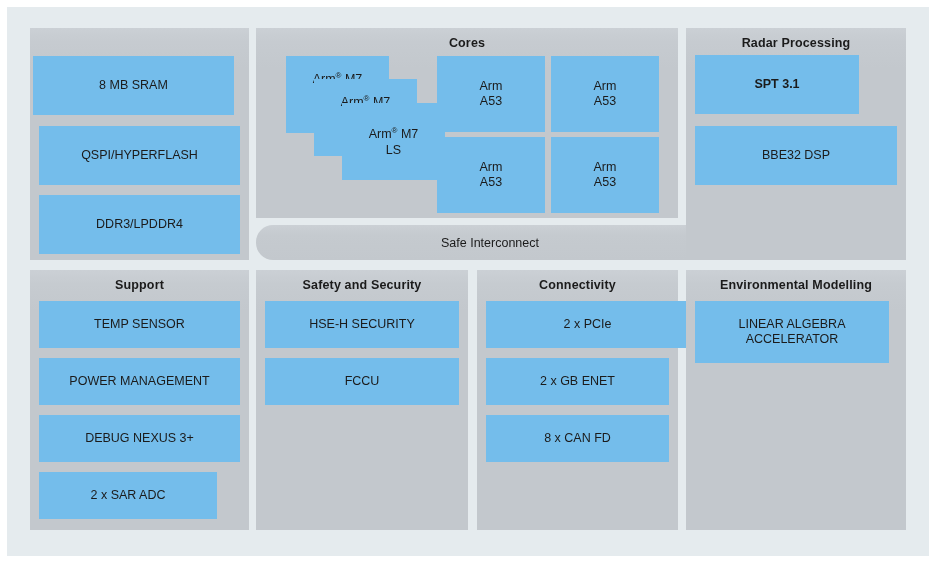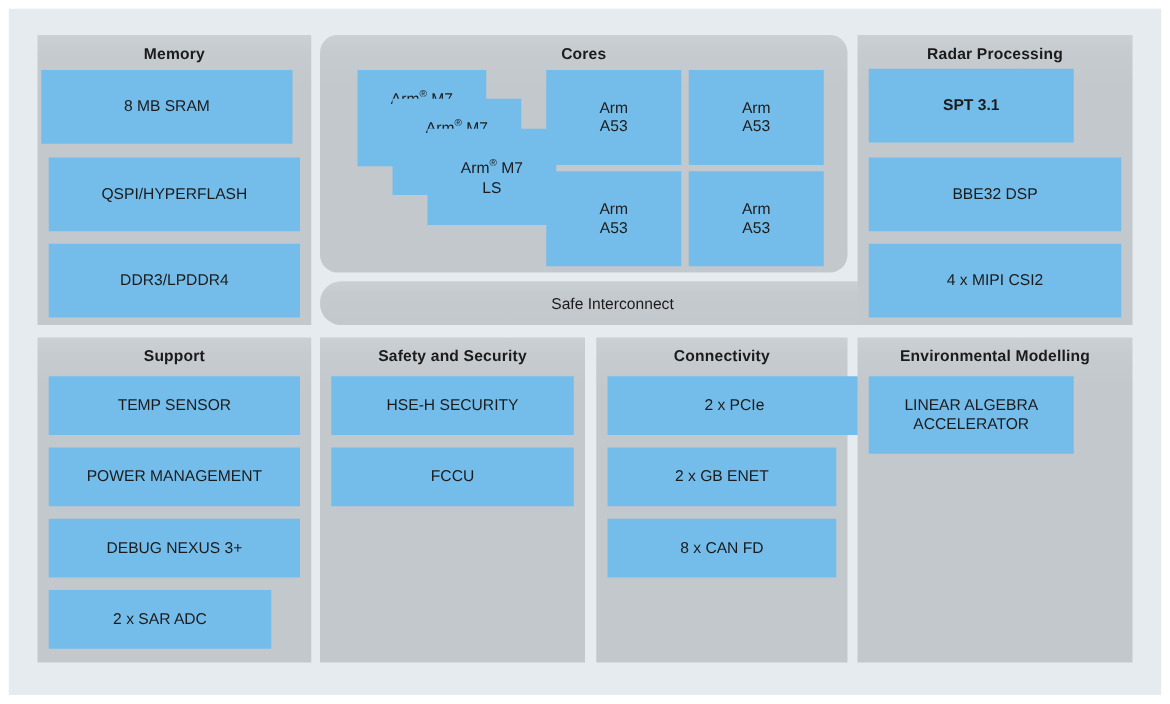--- a/index.html
+++ b/index.html
@@ -103,27 +103,26 @@
     line-height: 0;
   }
 </style>
 </head>
 <body>
 
 <div id="diagram">
   <div class="page-bg"></div>
 
   <div class="panel" style="left:30px; top:28px; width:219px; height:232px;">
-    <div class="panel-title">Memory</div>
     <div class="blk" style="left:3px; top:28px; width:201px; height:59px;">8 MB SRAM</div>
     <div class="blk" style="left:9px; top:98px; width:201px; height:59px;">QSPI/HYPERFLASH</div>
     <div class="blk" style="left:9px; top:167px; width:201px; height:59px;">DDR3/LPDDR4</div>
   </div>
 
-  <div class="panel" style="left:256px; top:28px; width:422px; height:190px;border-radius:14px;">
+  <div class="panel" style="left:256px; top:28px; width:422px; height:190px;">
     <div class="panel-title">Cores</div>
 
     <div class="m7card m7-back">
       <span class="lbl"><span>Arm</span><sup>®</sup><span> M7</span></span>
     </div>
     <div class="m7card m7-mid">
       <span class="lbl"><span>Arm</span><sup>®</sup><span> M7</span></span>
     </div>
     <div class="m7card m7-front">
       <span class="lbl"><span>Arm</span><sup>®</sup><span> M7</span><br><span>LS</span></span>
@@ -142,21 +141,20 @@
       <span class="two-line"><span>Arm</span><br><span>A53</span></span>
     </div>
   </div>
 
   <div class="interconnect" style="left:256px; top:225px; width:468px; height:35px;border-radius:17px;">Safe Interconnect</div>
 
   <div class="panel" style="left:686px; top:28px; width:220px; height:232px;">
     <div class="panel-title">Radar Processing</div>
     <div class="blk" style="left:9px; top:27px; width:164px; height:59px;font-weight:bold;">SPT 3.1</div>
     <div class="blk" style="left:9px; top:98px; width:202px; height:59px;">BBE32 DSP</div>
-    <div class="blk" style="left:9px; top:167px; width:202px; height:59px;">4 x MIPI CSI2</div>
   </div>
 
   <div class="panel" style="left:30px; top:270px; width:219px; height:260px;">
     <div class="panel-title">Support</div>
     <div class="blk" style="left:9px; top:31px; width:201px; height:47px;">TEMP SENSOR</div>
     <div class="blk" style="left:9px; top:88px; width:201px; height:47px;">POWER MANAGEMENT</div>
     <div class="blk" style="left:9px; top:145px; width:201px; height:47px;">DEBUG NEXUS 3+</div>
     <div class="blk" style="left:9px; top:202px; width:178px; height:47px;">2 x SAR ADC</div>
   </div>
 
@@ -168,17 +166,17 @@
 
   <div class="panel" style="left:477px; top:270px; width:201px; height:260px;">
     <div class="panel-title">Connectivity</div>
     <div class="blk" style="left:9px; top:31px; width:203px; height:47px;">2 x PCIe</div>
     <div class="blk" style="left:9px; top:88px; width:183px; height:47px;">2 x GB ENET</div>
     <div class="blk" style="left:9px; top:145px; width:183px; height:47px;">8 x CAN FD</div>
   </div>
 
   <div class="panel" style="left:686px; top:270px; width:220px; height:260px;">
     <div class="panel-title">Environmental Modelling</div>
-    <div class="blk" style="left:9px; top:31px; width:164px; height:62px;justify-content:center;">
+    <div class="blk" style="left:9px; top:31px; width:194px; height:62px;justify-content:center;">
       <span class="two-line"><span>LINEAR ALGEBRA</span><br><span>ACCELERATOR</span></span>
     </div>
   </div>
 </div>
 
 </body></html>

